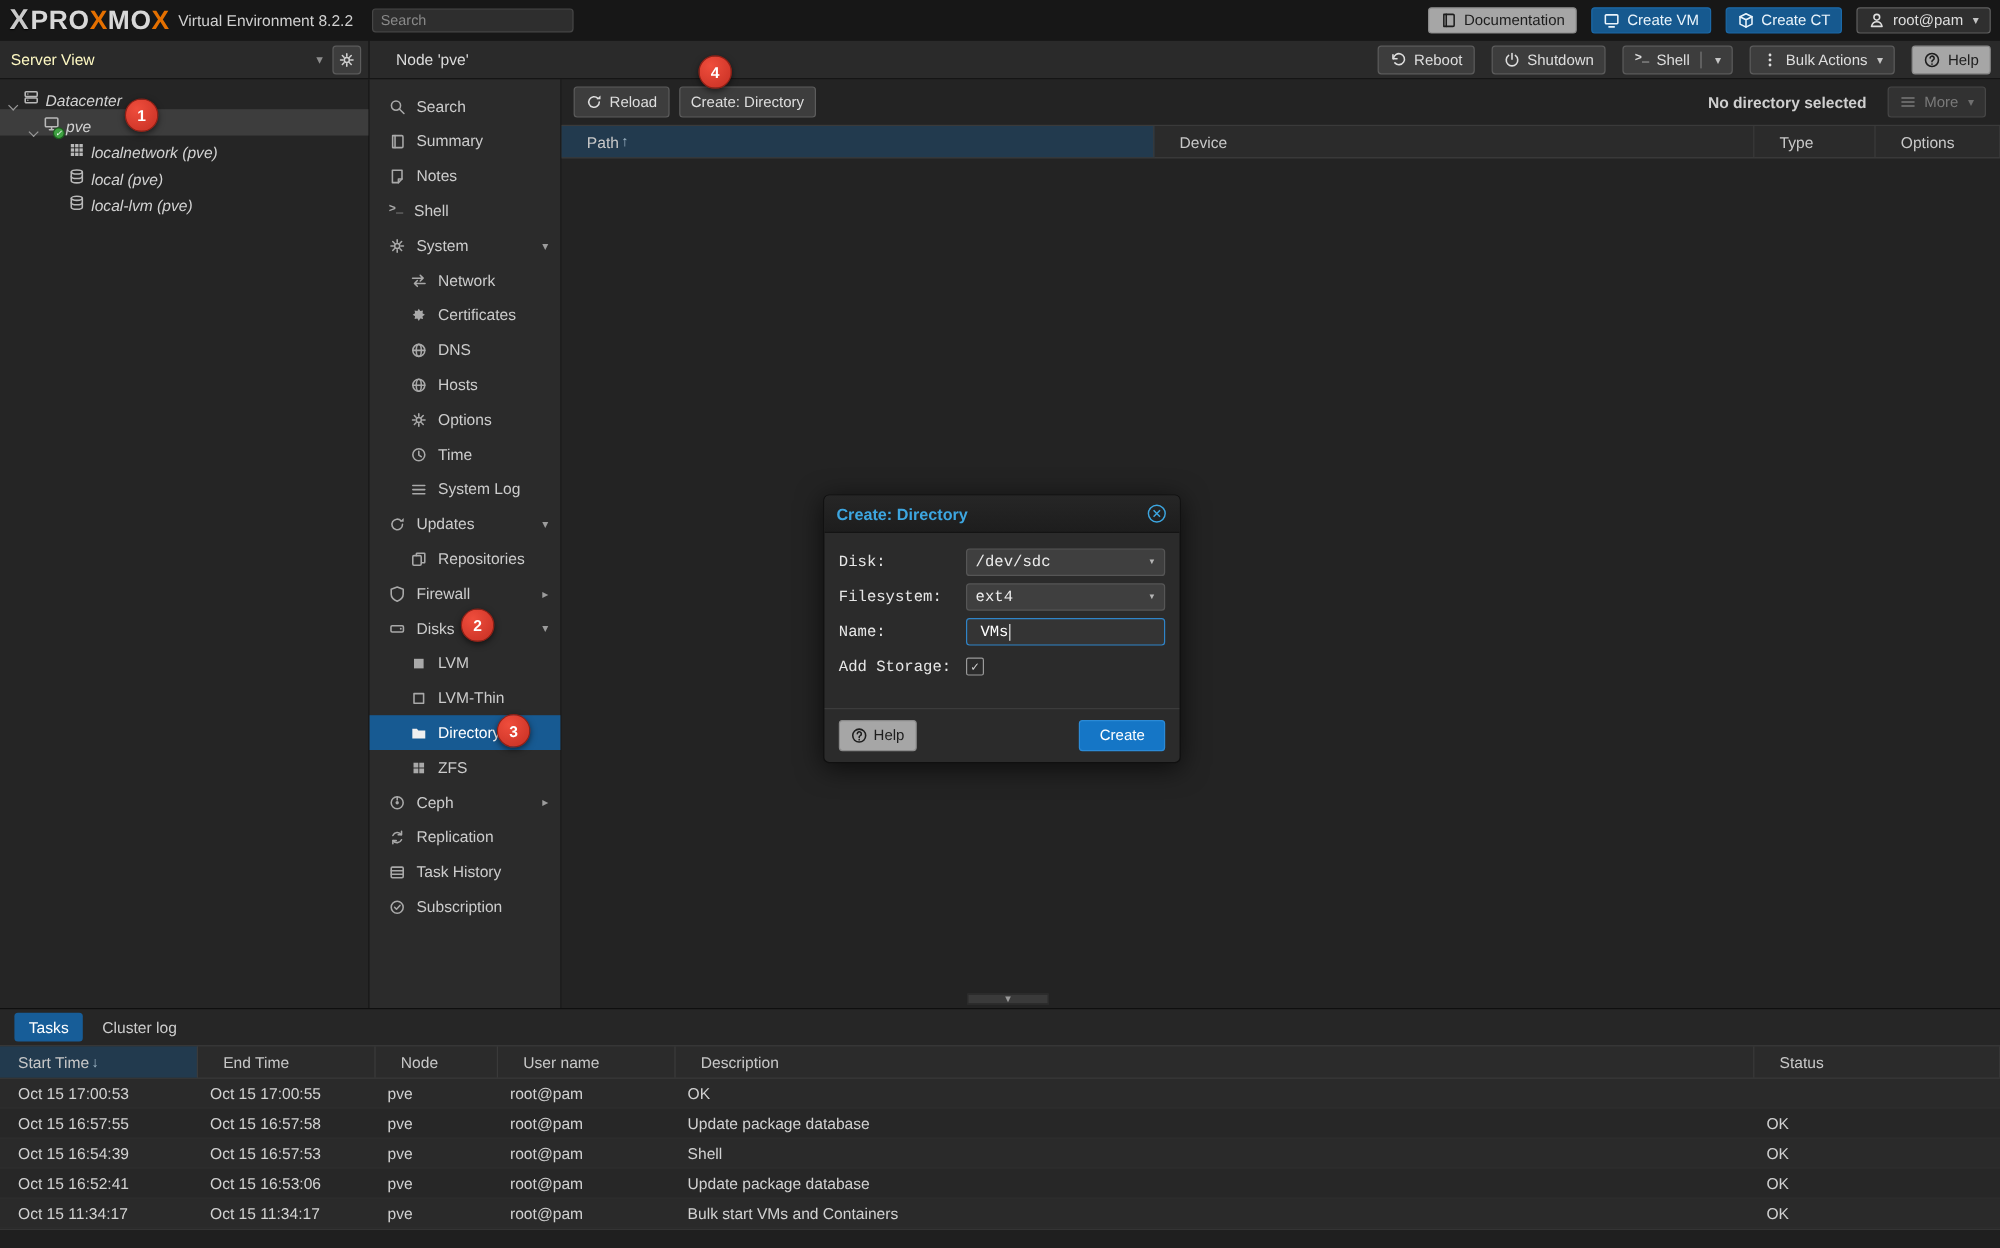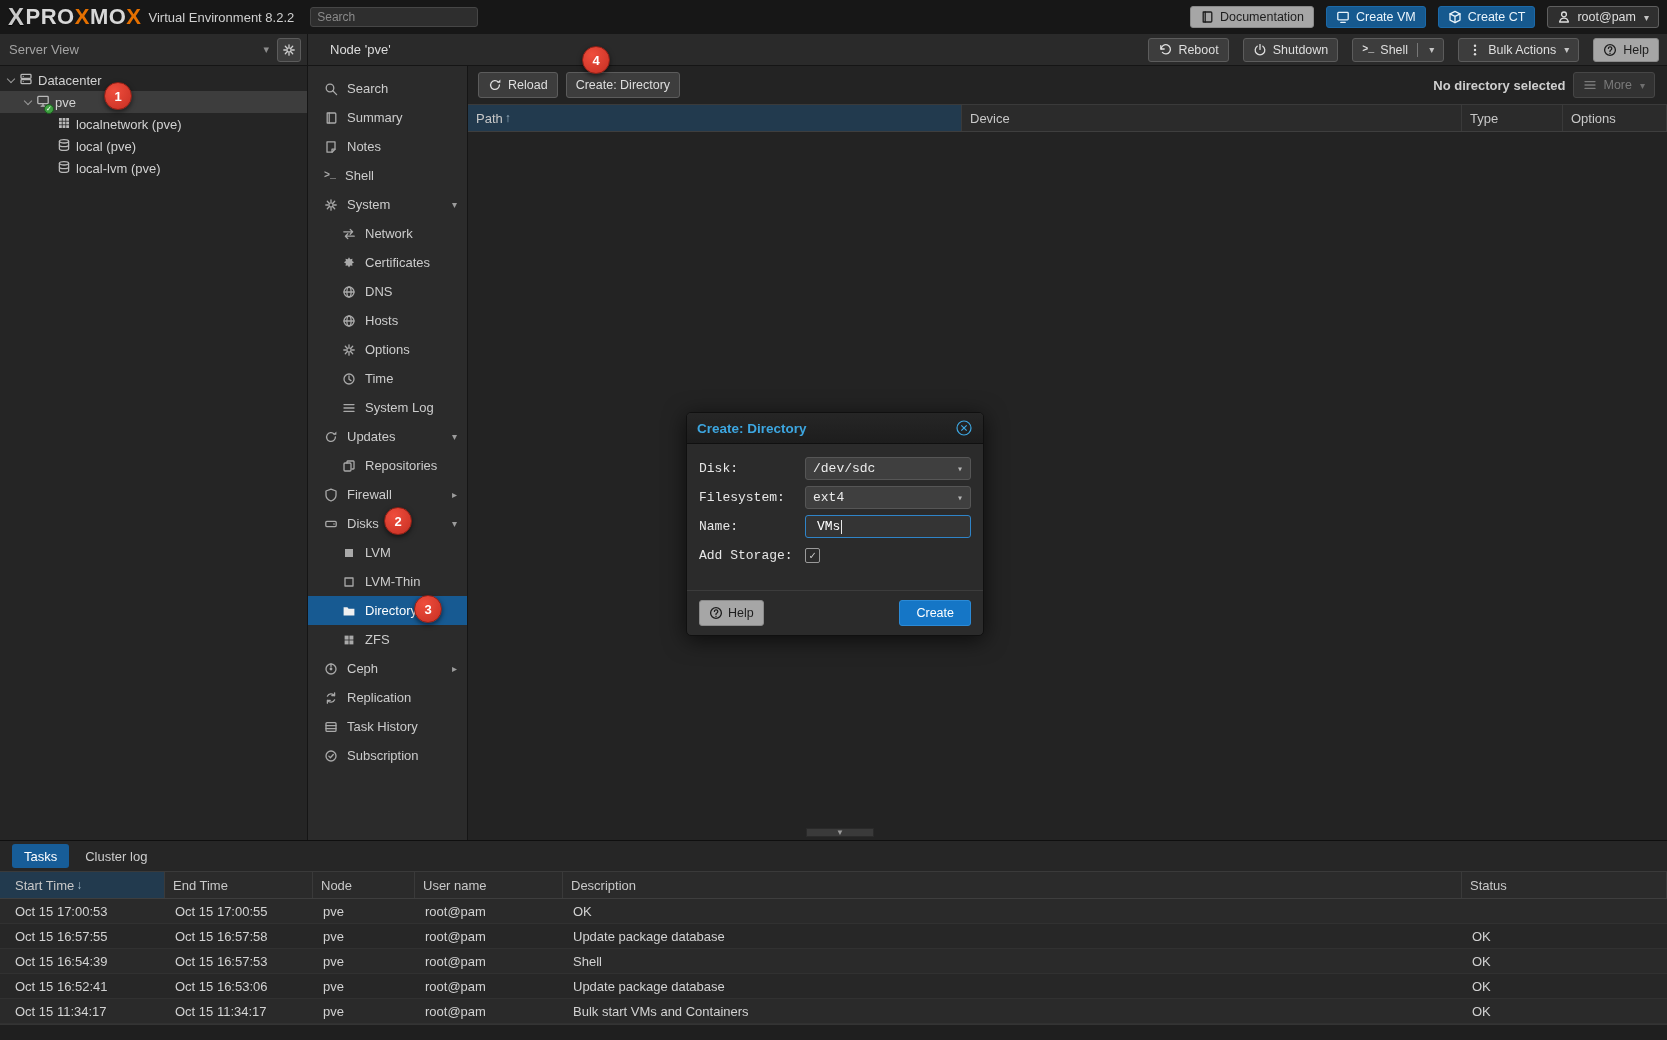--- a/index.html
+++ b/index.html
@@ -37,32 +37,32 @@
   .ic { display:inline-flex; width:14px; height:14px; align-items:center; justify-content:center; flex:0 0 auto; }
   .ic svg { width:14px; height:14px; stroke:currentColor; fill:none; stroke-width:1.3;
             stroke-linecap:round; stroke-linejoin:round; }
   .ic.tx { font-family:"Liberation Mono", monospace; font-size:10px; font-weight:bold; width:auto; }
 
   
   #row2 { left:0; top:34px; width:1667px; height:32px; background:#2a2a2a;
           border-bottom:1px solid #151515; display:flex; z-index:4; }
   #sv-header { width:308px; height:100%; display:flex; align-items:center;
                padding:0 6px 0 9px; border-right:1px solid #151515; }
-  #sv-label { color:#a3a3a3; }
+  #sv-label { color:#fef9c3; }
   #sv-caret { margin-left:auto; color:#8d8d8d; font-size:11px; margin-right:8px; }
   #sv-gear { width:24px; height:24px; display:flex; align-items:center; justify-content:center;
              background:#3d3d3d; border:1px solid #5c5c5c; border-radius:3px; color:#cfcfcf; cursor:pointer; }
   #node-header { flex:1; display:flex; align-items:center; padding:0 8px 0 22px; }
   #node-title { color:#dcdcdc; }
   #node-btns { margin-left:auto; display:flex; gap:14px; align-items:center; }
 
   
   #tree-panel { left:0; top:66px; width:308px; height:774px; background:#252525;
                 border-right:1px solid #151515; padding-top:3px; }
-  .tree-row { height:22px; display:flex; align-items:center; gap:5px; color:#d2d2d2; cursor:pointer; padding-right:6px; }
+  .tree-row { height:22px; display:flex; align-items:flex-end; gap:5px; color:#d2d2d2; cursor:pointer; padding-right:6px;font-style:italic; }
   .tree-row.sel { background:#3d3d3d; }
   .chev { width:6px; height:6px; border-left:1.5px solid #9a9a9a; border-bottom:1.5px solid #9a9a9a;
           transform:rotate(-45deg); margin-top:-3px; flex:0 0 auto; }
   .tree-ic { position:relative; color:#b9b9b9; }
   .badge-check { position:absolute; right:-4px; bottom:-3px; width:10px; height:10px; border-radius:50%;
                  background:#3fa142; color:#fff; font-size:7px; display:flex; align-items:center;
                  justify-content:center; border:1px solid #1c5c1e; }
 
   
   #nav-panel { left:308px; top:66px; width:160px; height:774px; background:#2b2b2b;
@@ -71,24 +71,24 @@
               padding-left:16px; padding-right:10px; cursor:pointer; position:relative; }
   .nav-item.lvl1 { padding-left:34px; }
   .nav-item .ic { color:#a9a9a9; }
   .nav-item.sel { background:#175a92; color:#ffffff; }
   .nav-item.sel .ic { color:#f0f0f0; }
   .nav-arrow { margin-left:auto; font-size:10px; color:#9c9c9c; }
 
   
   #main { left:468px; top:66px; width:1199px; height:774px; background:#232323; }
   #main-toolbar { height:38px; display:flex; align-items:center; padding:0 12px 0 10px; gap:8px; }
-  #main-status { margin-left:auto; color:#cfcfcf; font-weight:bold; }
+  #main-status { margin-left:auto; color:#cfcfcf; font-weight:bold; margin-right:10px; }
   #main-thead { height:28px; display:grid; grid-template-columns:494px 500px 101px 1fr;
                 background:#2b2b2b; border-top:1px solid #3a3a3a; border-bottom:1px solid #3e3e3e; }
-  .th { display:flex; align-items:center; padding:0 8px; color:#c8c8c8; border-right:1px solid #3a3a3a; gap:2px; }
+  .th { display:flex; align-items:center; padding:0 21px; color:#c8c8c8; border-right:1px solid #3a3a3a; gap:2px; }
   .th.sorted { background:#223a4e; }
   .sort-arrow { color:#9fb6c6; font-size:12px; }
 
   
   #splitter { left:806px; top:828px; width:68px; height:9px; background:#3a3a3a;
               border:1px solid #2a2a2a; display:flex; align-items:center; justify-content:center;
               color:#9a9a9a; font-size:8px; line-height:0; z-index:6; cursor:row-resize; }
 
   
   #tasks-panel { left:0; top:840px; width:1667px; height:200px; background:#262626;

